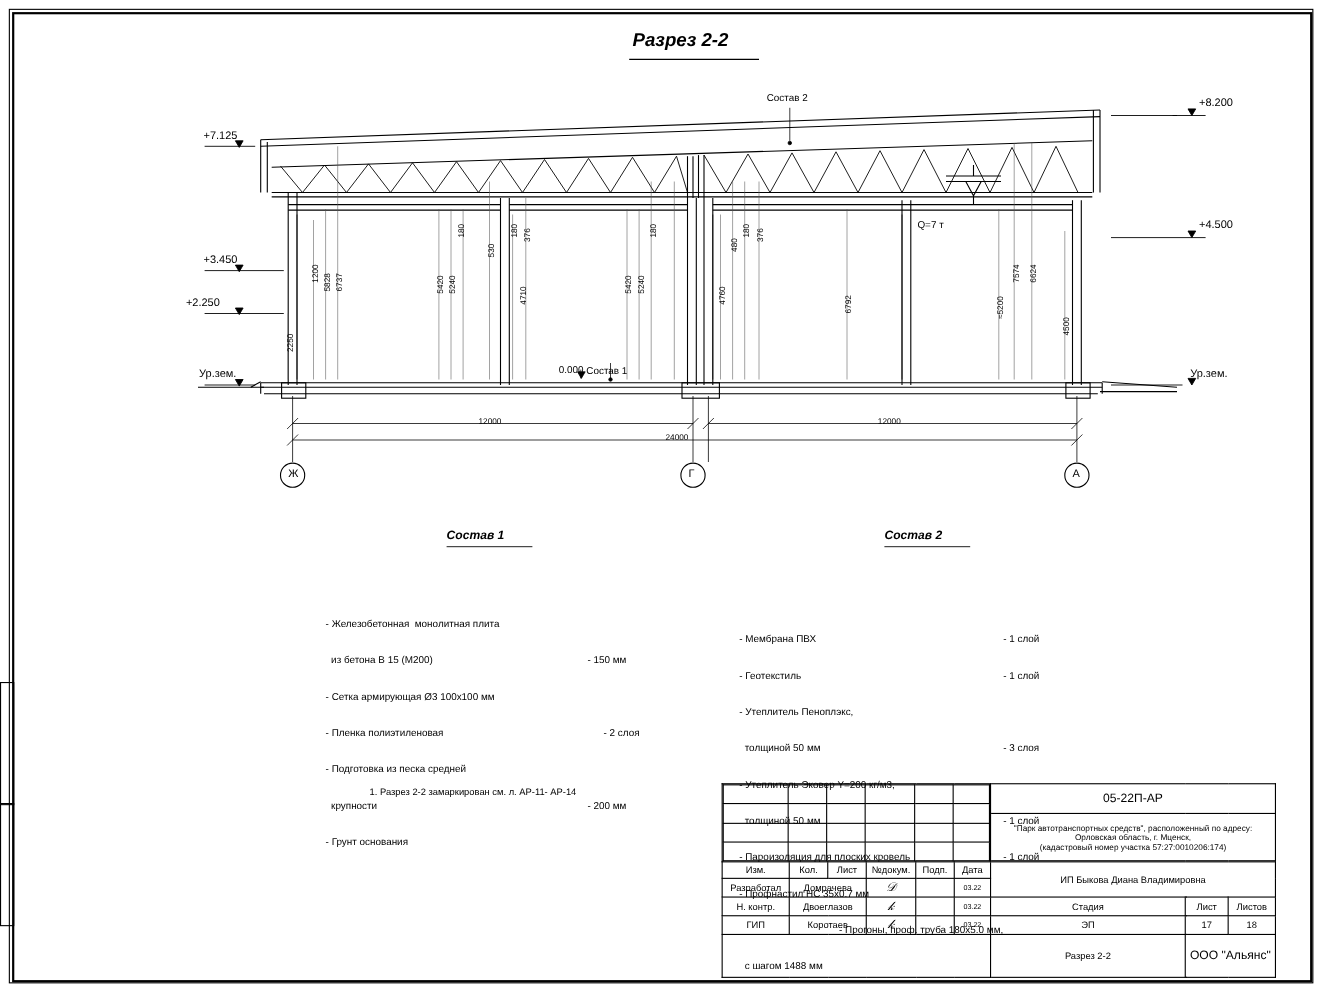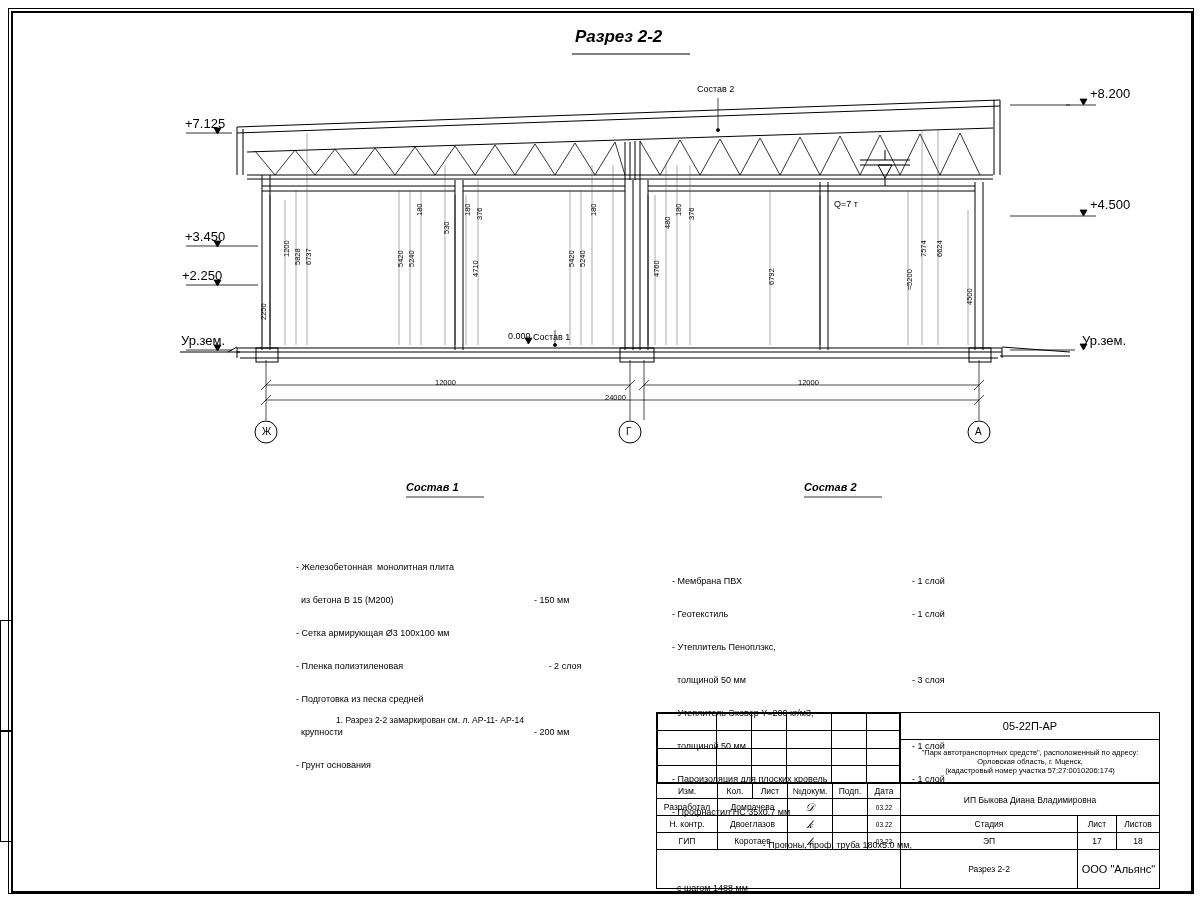--- a/index.html
+++ b/index.html
@@ -2,21 +2,21 @@
 <html><head>
 <meta charset="utf-8">
 <style>
   html,body{margin:0;padding:0;background:#ffffff;}
   body{width:1200px;height:900px;font-family:"Liberation Sans",sans-serif;color:#000;overflow:hidden;position:relative;}
   #sheet{position:absolute;left:0;top:0;width:1200px;height:900px;}
   .frame{position:absolute;border:1px solid #000;}
   .txt{position:absolute;white-space:pre;font-size:9px;line-height:11px;}
   .title-main{font-size:17px;font-style:italic;font-weight:bold;}
   .sect-title{font-size:11px;font-style:italic;font-weight:bold;text-decoration:underline;}
-  .lvl{font-size:13px;}
+  .lvl{font-size:10px;}
   .dimv{font-size:7.5px;}
   table.stamp{position:absolute;border-collapse:collapse;font-size:8.5px;}
   table.stamp td{border:1px solid #000;padding:0 2px;text-align:center;vertical-align:middle;}
   .small{font-size:7.5px;}
   .tiny{font-size:6.5px;}
   svg{position:absolute;left:0;top:0;}
 </style>
 </head>
 <body>
 
@@ -221,21 +221,21 @@
         <line x1="968" y1="210" x2="968" y2="345"></line>
       </g>
 
       <line x1="406" y1="497" x2="484" y2="497" stroke-width="0.8"></line>
       <line x1="804" y1="497" x2="882" y2="497" stroke-width="0.8"></line>
     </g>
   </svg>
 
   <div class="txt lvl" style="left:185px;top:118px;">+7.125</div>
   <div class="txt lvl" style="left:185px;top:231px;">+3.450</div>
-  <div class="txt lvl" style="left:182px;top:270px;">+2.250</div>
+  <div class="txt lvl" style="left:169px;top:270px;">+2.250</div>
   <div class="txt lvl" style="left:181px;top:335px;">Ур.зем.</div>
 
   <div class="txt lvl" style="left:1090px;top:88px;">+8.200</div>
   <div class="txt lvl" style="left:1090px;top:199px;">+4.500</div>
   <div class="txt lvl" style="left:1082px;top:335px;">Ур.зем.</div>
 
   <div class="txt" style="left:697px;top:84px;">Состав 2</div>
   <div class="txt" style="left:533px;top:332px;">Состав 1</div>
   <div class="txt" style="left:508px;top:331px;">0.000</div>
   <div class="txt" style="left:834px;top:199px;">Q=7 т</div>
@@ -290,21 +290,21 @@
     <div style="position:relative;width:300px;">
       <div style="display:flex;"><span style="flex:1">- Мембрана ПВХ</span><span style="width:60px;">- 1 слой</span></div>
       <div style="display:flex;"><span style="flex:1">- Геотекстиль</span><span style="width:60px;">- 1 слой</span></div>
       <div style="display:flex;"><span style="flex:1">- Утеплитель Пеноплэкс,</span><span style="width:60px;"></span></div>
       <div style="display:flex;"><span style="flex:1">  толщиной 50 мм</span><span style="width:60px;">- 3 слоя</span></div>
       <div style="display:flex;"><span style="flex:1">- Утеплитель Эковер Y=200 кг/м3,</span><span style="width:60px;"></span></div>
       <div style="display:flex;"><span style="flex:1">  толщиной 50 мм</span><span style="width:60px;">- 1 слой</span></div>
       <div style="display:flex;"><span style="flex:1">- Пароизоляция для плоских кровель</span><span style="width:60px;">- 1 слой</span></div>
       <div style="display:flex;"><span style="flex:1">- Профнастил НС 35х0.7 мм</span><span style="width:60px;"></span></div>
       <div style="display:flex;text-align:right;"><span style="flex:1">- Прогоны, проф. труба 180х5.0 мм,</span><span style="width:60px;"></span></div>
-      <div style="display:flex;margin-top:10px;"><span style="flex:1">  с шагом 1488 мм</span><span style="width:60px;"></span></div>
+      <div style="display:flex;"><span style="flex:1">  с шагом 1488 мм</span><span style="width:60px;"></span></div>
       
     </div>
   </div>
 
   <div class="txt" style="left:336px;top:715px;font-size:8.5px;">1. Разрез 2-2 замаркирован см. л. АР-11- АР-14</div>
 
   <table class="stamp" style="left:656px;top:712px;width:504px;">
 
     <tbody>
         <tr>

